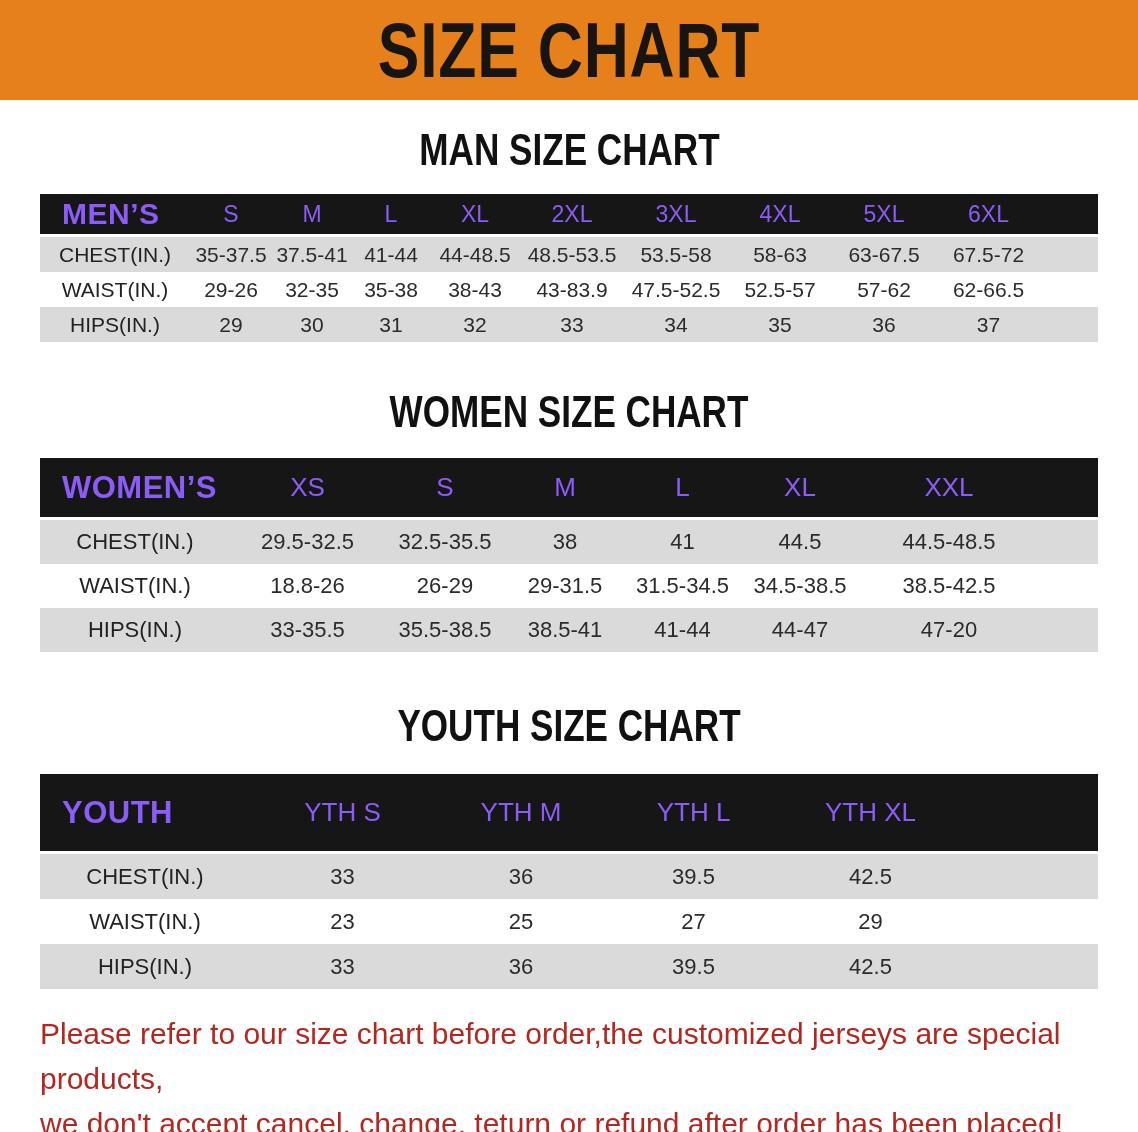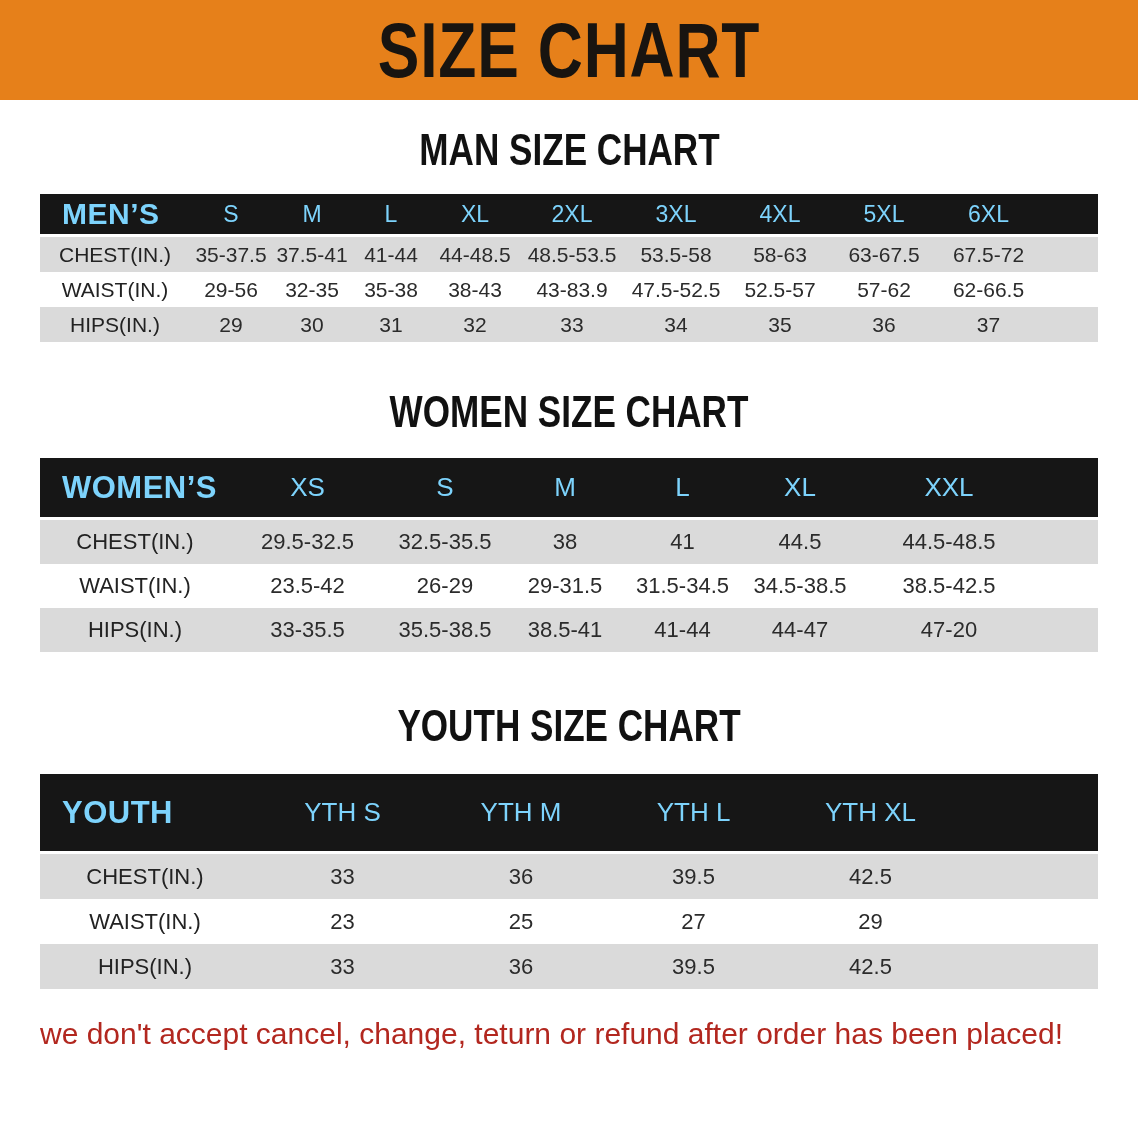--- a/index.html
+++ b/index.html
@@ -45,21 +45,21 @@
     width: 1058px;
     margin: 0 40px;
     text-align: center;
   }
   #men-table   { margin-top: 18px; }
   #women-table { margin-top: 20px; }
   #youth-table { margin-top: 22px; }
 
   .size-table thead th {
     background: #161616;
-    color: #7dd3fc;
+    color: #8b5cf6;
     font-weight: normal;
     border-bottom: 3px solid #ffffff;
     padding: 0;
   }
   .size-table thead th.corner {
     text-align: left;
     padding-left: 22px;
     font-weight: bold;
     letter-spacing: 0.5px;
   }
@@ -148,21 +148,21 @@
       <td>44-48.5</td>
       <td>48.5-53.5</td>
       <td>53.5-58</td>
       <td>58-63</td>
       <td>63-67.5</td>
       <td>67.5-72</td>
       <td></td>
     </tr>
     <tr>
       <td class="lbl">WAIST(IN.)</td>
-      <td>29-56</td>
+      <td>29-26</td>
       <td>32-35</td>
       <td>35-38</td>
       <td>38-43</td>
       <td>43-83.9</td>
       <td>47.5-52.5</td>
       <td>52.5-57</td>
       <td>57-62</td>
       <td>62-66.5</td>
       <td></td>
     </tr>
@@ -215,21 +215,21 @@
       <td>29.5-32.5</td>
       <td>32.5-35.5</td>
       <td>38</td>
       <td>41</td>
       <td>44.5</td>
       <td>44.5-48.5</td>
       <td></td>
     </tr>
     <tr>
       <td class="lbl">WAIST(IN.)</td>
-      <td>23.5-42</td>
+      <td>18.8-26</td>
       <td>26-29</td>
       <td>29-31.5</td>
       <td>31.5-34.5</td>
       <td>34.5-38.5</td>
       <td>38.5-42.5</td>
       <td></td>
     </tr>
     <tr>
       <td class="lbl">HIPS(IN.)</td>
       <td>33-35.5</td>
@@ -288,14 +288,15 @@
       <td>33</td>
       <td>36</td>
       <td>39.5</td>
       <td>42.5</td>
       <td></td>
     </tr>
   </tbody>
 </table>
 
 <div class="footnote">
+  <div>Please refer to our size chart before order,the customized jerseys are special products,</div>
   <div>we don't accept cancel, change, teturn or refund after order has been placed!</div>
 </div>
 
 </body></html>

